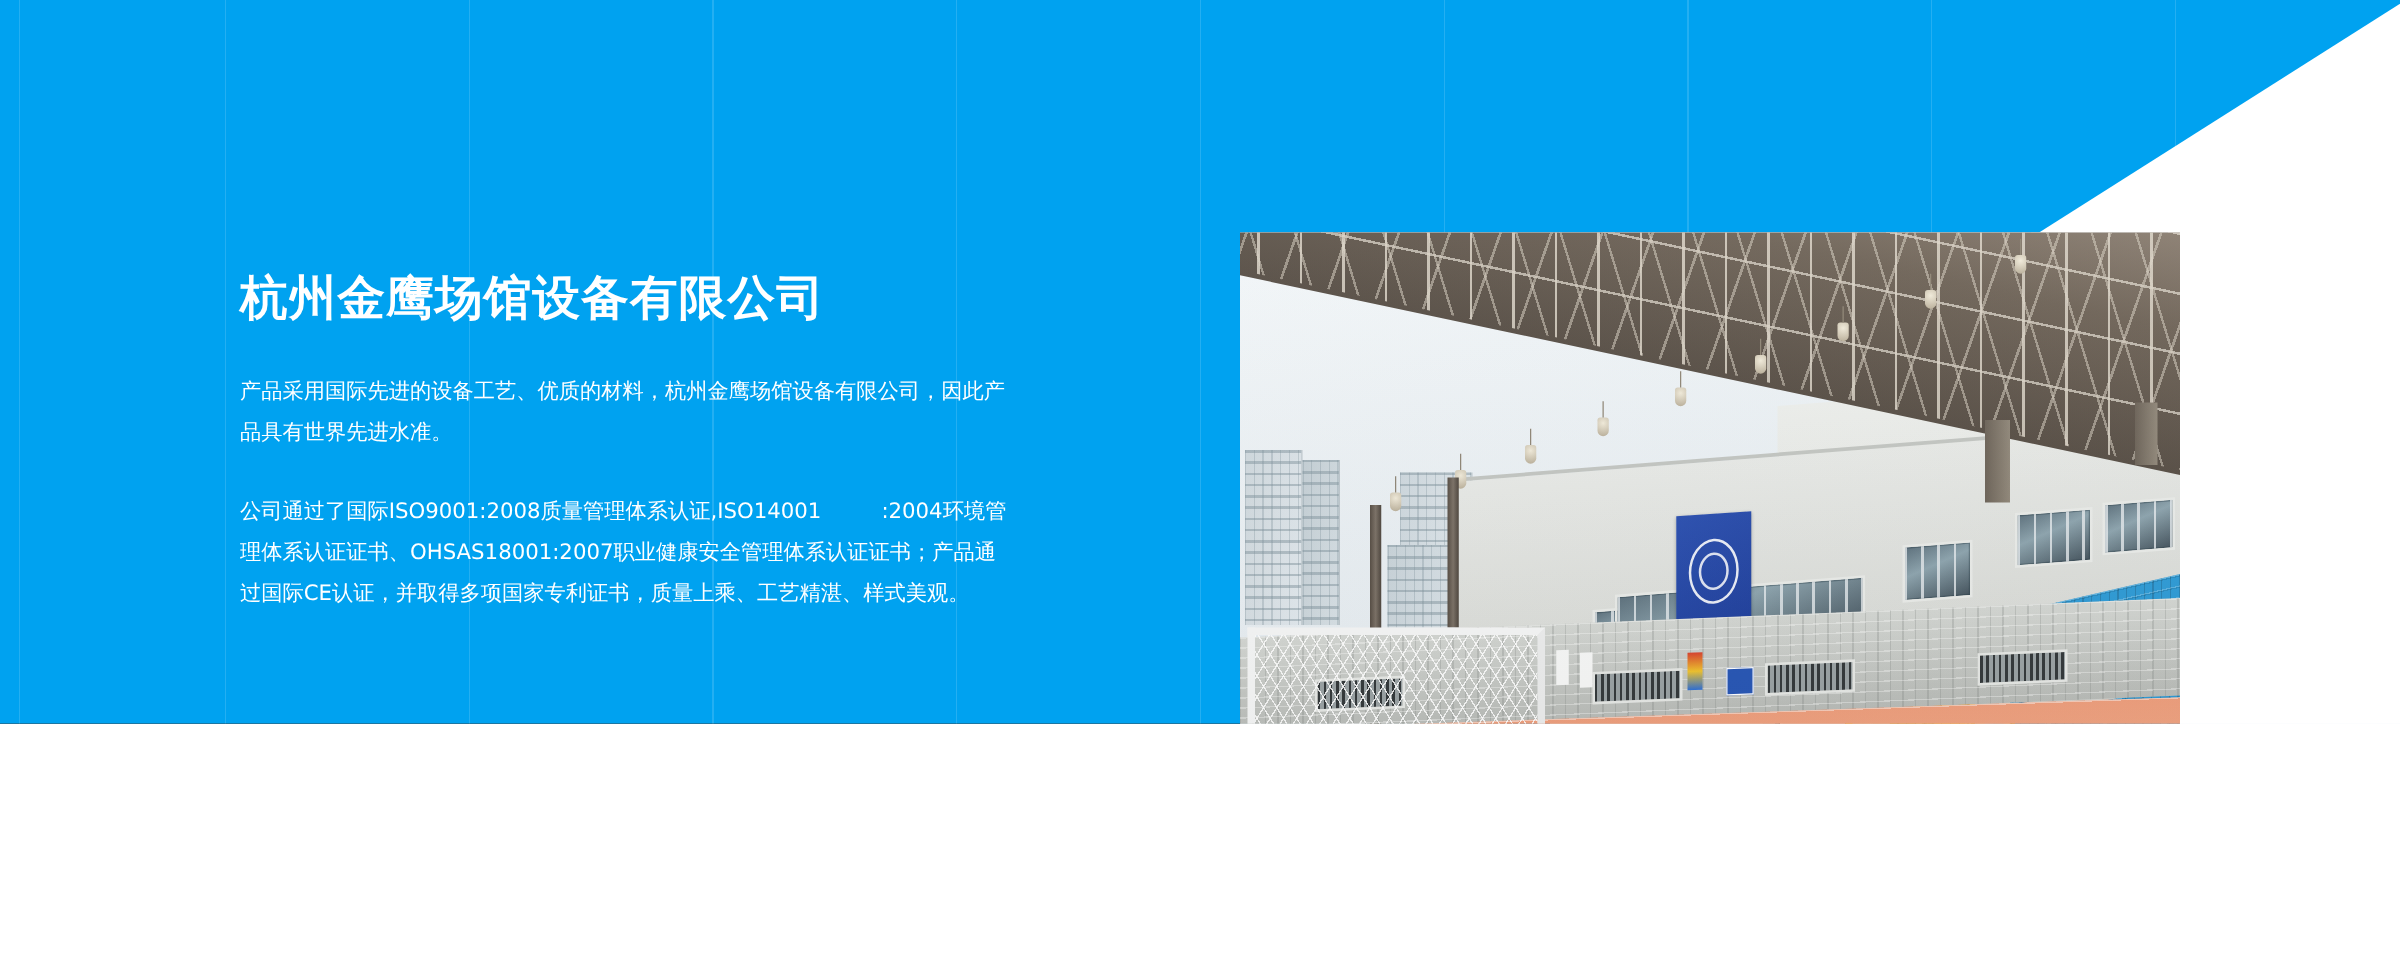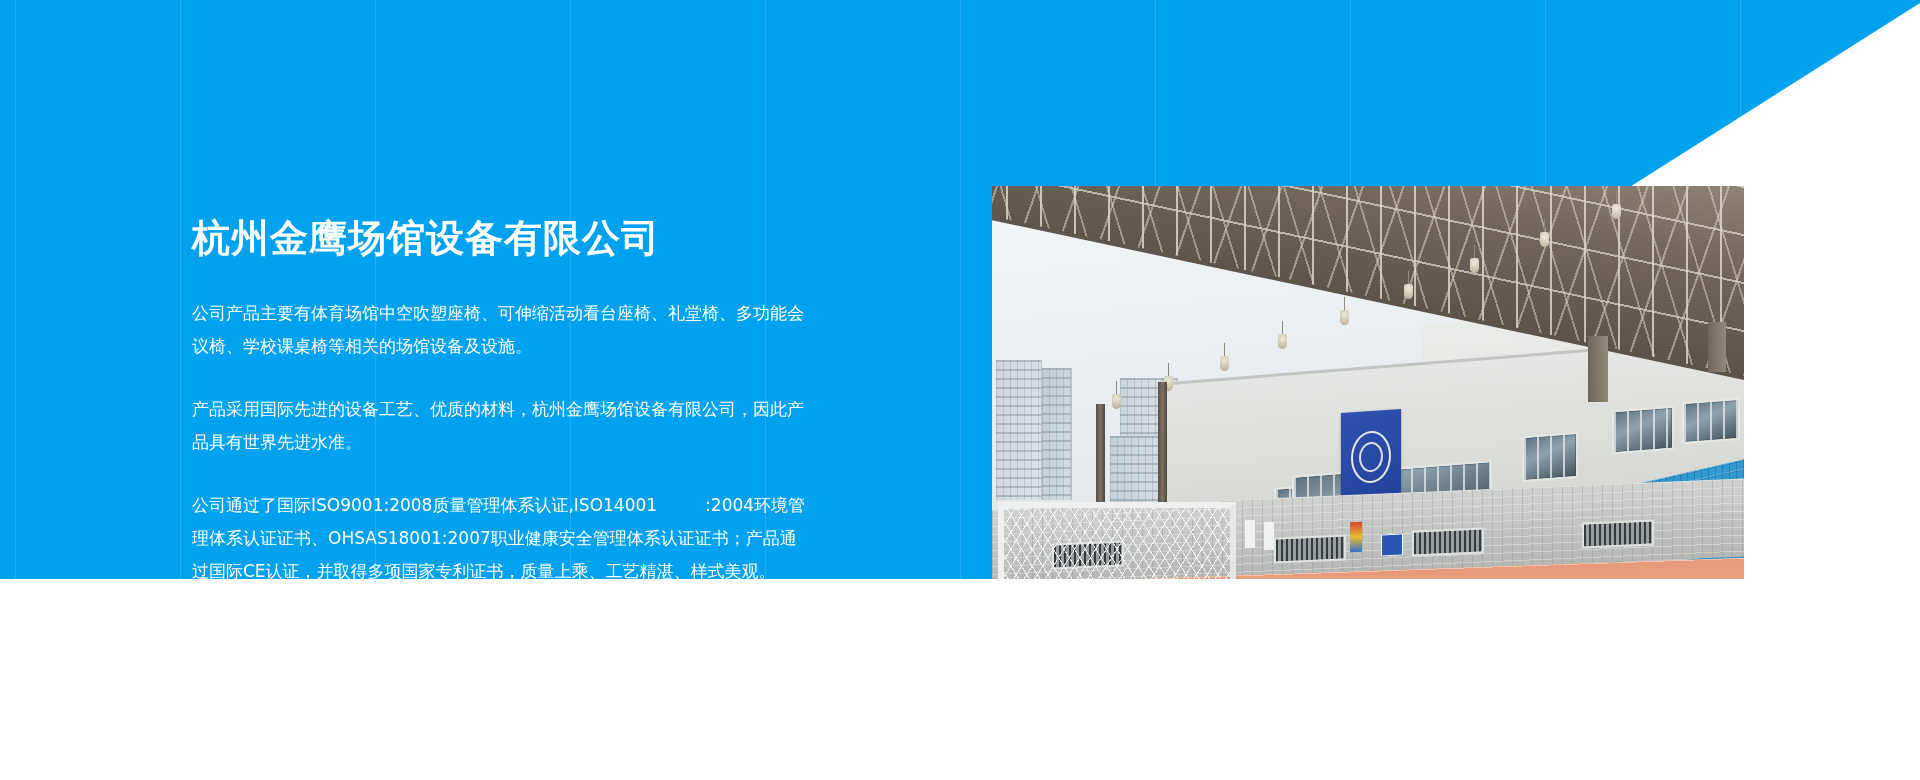--- a/index.html
+++ b/index.html
@@ -325,21 +325,20 @@
   <div class="white-right"></div>
   <div class="white-block-right"></div>
   <div class="white-fill-below"></div>
   <div class="arrow-wedge"></div>
 
   <div class="white-grid"></div>
 
   <div class="text-col">
     <div class="headline">杭州金鹰场馆设备有限公司</div>
 
-    <div class="para">公司产品主要有体育场馆中空吹塑座椅、可伸缩活动看台座椅、礼堂椅、多功能会议椅、学校课桌椅等相关的场馆设备及设施。</div>
 
     <div class="para">产品采用国际先进的设备工艺、优质的材料，杭州金鹰场馆设备有限公司，因此产品具有世界先进水准。</div>
 
     <div class="para"><span>公司通过了国际ISO9001:2008质量管理体系认证,ISO14001</span><span class="iso-gap"></span><span>:2004环境管理体系认证证书、OHSAS18001:2007职业健康安全管理体系认证证书；产品通过国际CE认证，并取得多项国家专利证书，质量上乘、工艺精湛、样式美观。</span></div>
   </div>
 
   <div class="photo">
     <div class="sky"></div>
 
     <div class="bldg b1">

